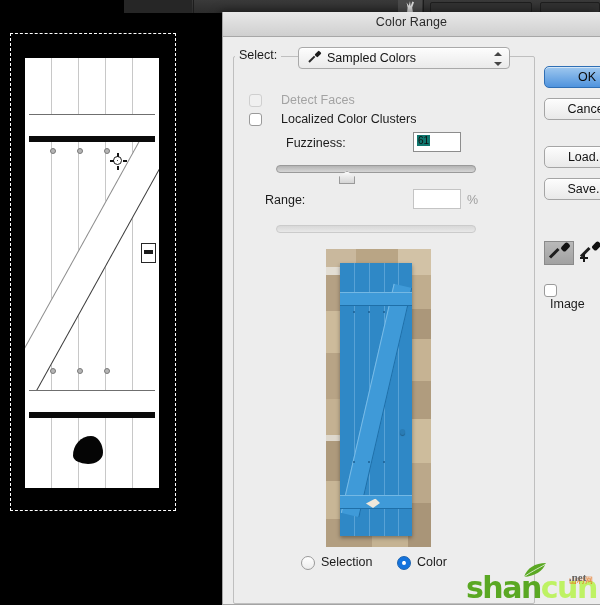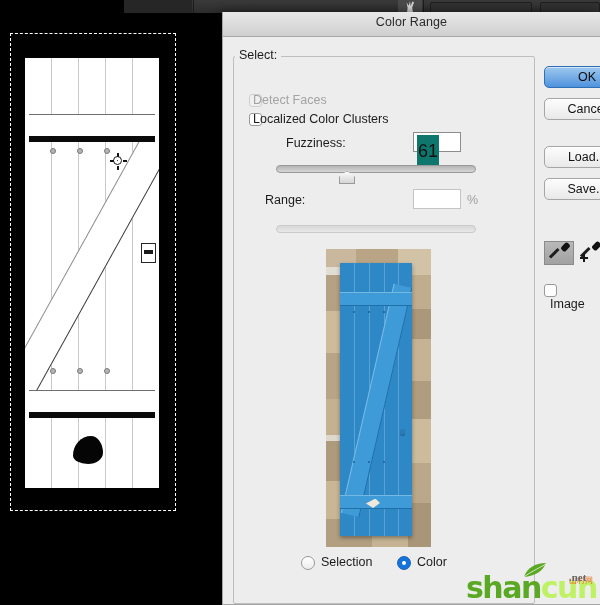--- a/index.html
+++ b/index.html
@@ -167,33 +167,33 @@
     transform:rotate(-45deg);
   }
 
   
   .cbrow{position:absolute;font-size:12.5px;color:#1b1b1b;}
   .cb{
     position:absolute;left:0;top:1px;width:13px;height:13px;
     background:#fff;border:1px solid #9a9a9a;border-radius:3px;box-sizing:border-box;
   }
   .cb.disabled{background:#f0f0f0;border-color:#cfcfcf;}
-  .cblabel{position:absolute;left:4px;top:0;white-space:nowrap;}
+  .cblabel{position:absolute;left:32px;top:0;white-space:nowrap;}
   .dim{color:#a3a3a3;}
 
   
   .field-label{position:absolute;font-size:12.5px;color:#1b1b1b;}
   .numfield{
     position:absolute;width:48px;height:20px;
     background:#fff;border:1px solid #8d8d8d;box-sizing:border-box;
   }
   .numfield.disabled{border-color:#c4c4c4;background:#fff;}
   .numfield .val{
-    position:absolute;left:3px;top:2px;font-size:18px;color:#111;
-    background:#0f766e;padding:6px 1px;
+    position:absolute;left:3px;top:2px;font-size:10px;color:#111;
+    background:#0f766e;padding:0 1px;
   }
   .slider{
     position:absolute;height:8px;border-radius:4px;
     background:linear-gradient(#b4b4b4,#d6d6d6);
     border:1px solid #9a9a9a;box-sizing:border-box;
   }
   .slider.disabled{background:linear-gradient(#d8d8d8,#e8e8e8);border-color:#cbcbcb;}
   .thumb{
     position:absolute;top:5px;width:14px;height:11px;
     background:linear-gradient(#fafafa,#d5d5d5);
@@ -368,20 +368,30 @@
 
     <div class="titlebar">
       <div class="title">Color Range</div>
     </div>
 
     <div class="dlg-body">
 
       <div class="groupbox"></div>
       <div class="gb-legend">Select:</div>
 
+      <div class="select-row">
+        <div class="popup">
+          <span class="dropper-mini">
+            <span class="stem"></span>
+              <span class="bulb"></span>
+          </span>
+          <span class="pl">Sampled Colors</span>
+          <span class="arrows"></span>
+        </div>
+      </div>
 
       <div class="cbrow" style="left:26px;top:57px;">
         <span class="cb disabled"></span>
         <span class="cblabel dim">Detect Faces</span>
       </div>
 
       <div class="cbrow" style="left:26px;top:76px;">
         <span class="cb"></span>
         <span class="cblabel">Localized Color Clusters</span>
       </div>

